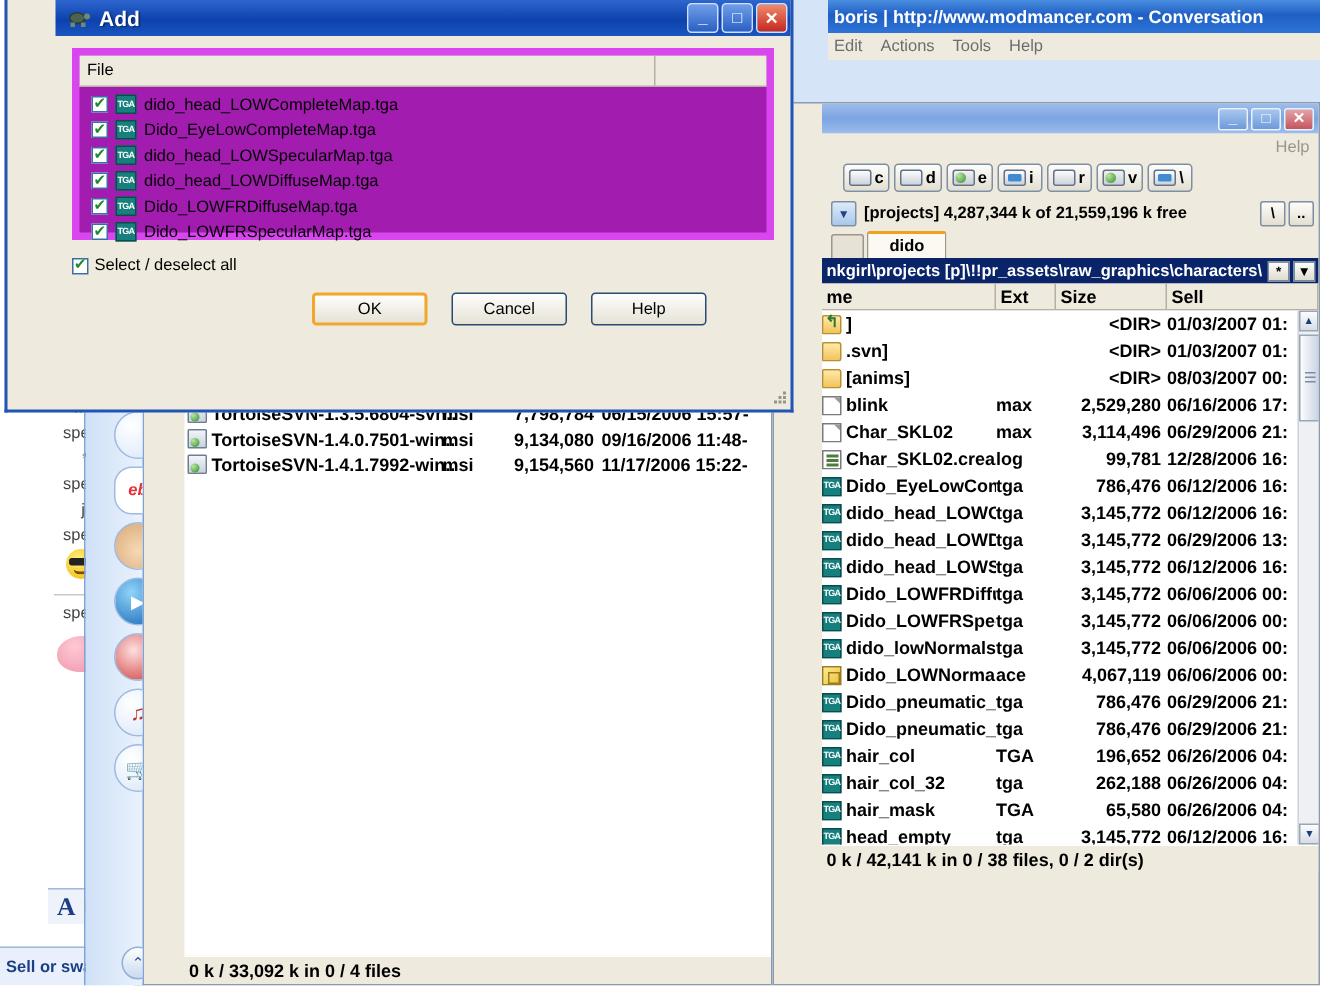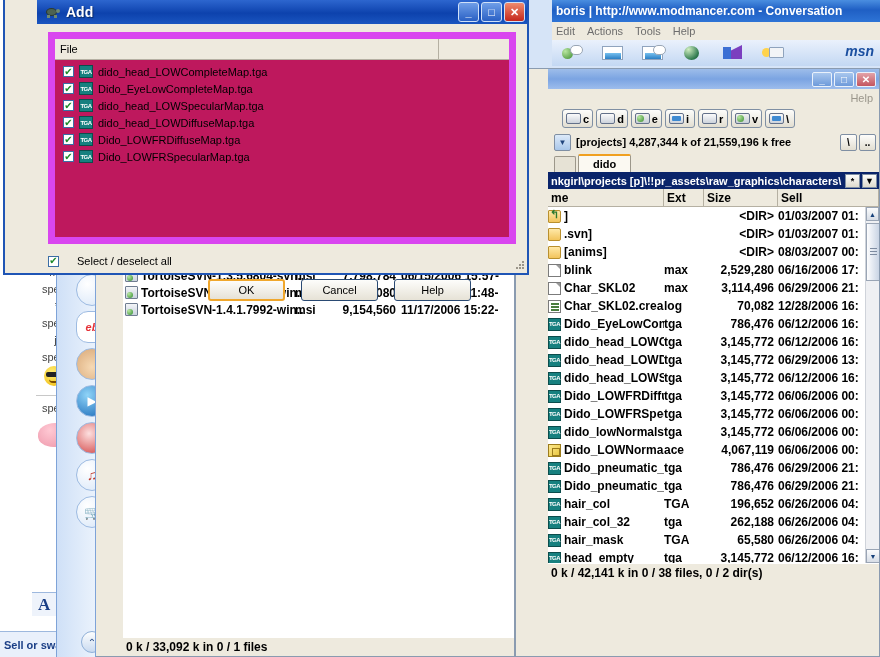--- a/index.html
+++ b/index.html
@@ -205,37 +205,37 @@
      border-radius:50%; background:#4c6352; border:1px solid #2b3a2f; }
   .turtle .head { position:absolute; left:13px; top:3px; width:4px; height:4px;
      border-radius:50%; background:#6e8a72; }
   .turtle .leg { position:absolute; bottom:0; width:3px; height:3px; background:#6e8a72; }
   #add-title .wbtns { margin-left:auto; display:flex; gap:2px; }
   .wbtn { width:21px; height:20px; border:1px solid #cfe0f8; border-radius:3px;
      background:linear-gradient(to bottom,#6f9ee8,#2a60c4); display:flex; align-items:center;
      justify-content:center; color:#fff; font-size:11px; font-weight:bold; }
   .wbtn.close { background:linear-gradient(to bottom,#f08b6e,#c5271c); }
   #add-body { padding:8px 11px 0 11px; }
-  #lv { height:212px; border:7px solid #d946ef; background:#be185d; }
+  #lv { height:128px; border:5px solid #d946ef; background:#a21caf; }
   #lv-head { height:21px; background:#eeeade; display:flex; font-size:11px;
      border-bottom:1px solid #b5b0a2; }
   #lv-head .hc { border-right:1px solid #b5b0a2; display:flex; align-items:center;
      padding-left:5px; }
   #lv-head .hc.c1 { width:384px; }
   #lv-head .hc.c2 { flex:1; border-right:none; }
   #lv-rows { padding-top:3px; }
   .lvrow { height:17px; display:flex; align-items:center; gap:5px; padding-left:8px;
      font-size:11px; }
   .cbx { width:11px; height:11px; border:1px solid #3b6ea5; background:#fff;
      display:flex; align-items:center; justify-content:center; flex:none; }
   .cbx:after { content:'✔'; color:#1c8a2a; font-size:10px; line-height:1; }
   .tgaicon { width:14px; height:13px; flex:none; position:relative;
      background:#17807f; border:1px solid #0c4d4c; color:#fff; font-size:6px; font-weight:bold;
      display:flex; align-items:center; justify-content:center; letter-spacing:-0.5px; }
-  #selrow { display:flex; align-items:center; gap:18px; margin-top:11px; font-size:11px; }
+  #selrow { display:flex; align-items:center; gap:4px; margin-top:11px; font-size:11px; }
   #btnrow { display:flex; justify-content:flex-end; gap:16px; margin-top:12px; padding-right:45px; }
   .dbtn { width:77px; height:22px; border:1px solid #2a4a73; border-radius:3px;
      background:linear-gradient(to bottom,#fdfdfb,#e6e2d6); font-size:11px;
      display:flex; align-items:center; justify-content:center; }
   .dbtn.default { border:2px solid #f0a72c; }
   #grip { position:absolute; right:2px; bottom:2px; width:10px; height:10px; }
   #grip i { position:absolute; width:2px; height:2px; background:#9a9589; }
 </style>
 </head>
 <body>
@@ -243,45 +243,20 @@
 <div class="abs" id="msn-window">
   <div id="msn-title">
     <span>boris | http://www.modmancer.com - Conversation</span>
   </div>
   <div id="msn-menu">
     <span>Edit</span>
     <span>Actions</span>
     <span>Tools</span>
     <span>Help</span>
   </div>
-  <div id="msn-toolbar">
-    <span class="msn-ico">
-        <i class="ball"></i>
-        <i class="bub"></i>
-      </span>
-    <span class="msn-ico">
-        <i class="pic"></i>
-      </span>
-    <span class="msn-ico">
-        <i class="pic"></i>
-        <i class="bub" style="left:11px"></i>
-      </span>
-    <span class="msn-ico">
-        <i class="sphere"></i>
-      </span>
-    <span class="msn-ico">
-        <i class="note"></i>
-        <i class="note2"></i>
-      </span>
-    <span class="msn-ico">
-        <i class="bulb"></i>
-        <i class="env"></i>
-      </span>
-    <span id="msn-logo">msn</span>
-  </div>
 </div>
 
 <div class="abs" id="fm-window">
   <div id="fm-title">
     <span class="fm-btn">_</span>
     <span class="fm-btn">□</span>
     <span class="fm-btn close">✕</span>
   </div>
   <div id="fm-menurow">
     <span>Help</span>
@@ -393,21 +368,21 @@
           <div class="c-ext">max</div>
           <div class="c-size">3,114,496</div>
           <div class="c-date">06/29/2006 21:</div>
         </div>
         <div class="frow">
           <div class="c-name">
             <span class="fi log"></span>
             <span>Char_SKL02.crea2folder</span>
           </div>
           <div class="c-ext">log</div>
-          <div class="c-size">70,082</div>
+          <div class="c-size">99,781</div>
           <div class="c-date">12/28/2006 16:</div>
         </div>
         <div class="frow">
           <div class="c-name">
             <span class="fi tga">TGA</span>
             <span>Dido_EyeLowCompleteMap</span>
           </div>
           <div class="c-ext">tga</div>
           <div class="c-size">786,476</div>
           <div class="c-date">06/12/2006 16:</div>
@@ -567,21 +542,21 @@
         <div class="m-name">
           <span class="fi msi"></span>
           <span>TortoiseSVN-1.4.1.7992-win..</span>
         </div>
         <div class="m-ext">msi</div>
         <div class="m-size">9,154,560</div>
         <div class="m-date">11/17/2006 15:22-</div>
       </div>
     </div>
   <div id="mid-status">
-    <span>0 k / 33,092 k in 0 / 1 files</span>
+    <span>0 k / 33,092 k in 0 / 4 files</span>
   </div>
 </div>
 
 <div class="abs" id="chat-panel">
   <div id="chat-log">
     <div>mmm d</div>
     <div>speedy s</div>
     <div>*obliz*</div>
     <div>speedy s</div>
     <div>jel ove</div>

